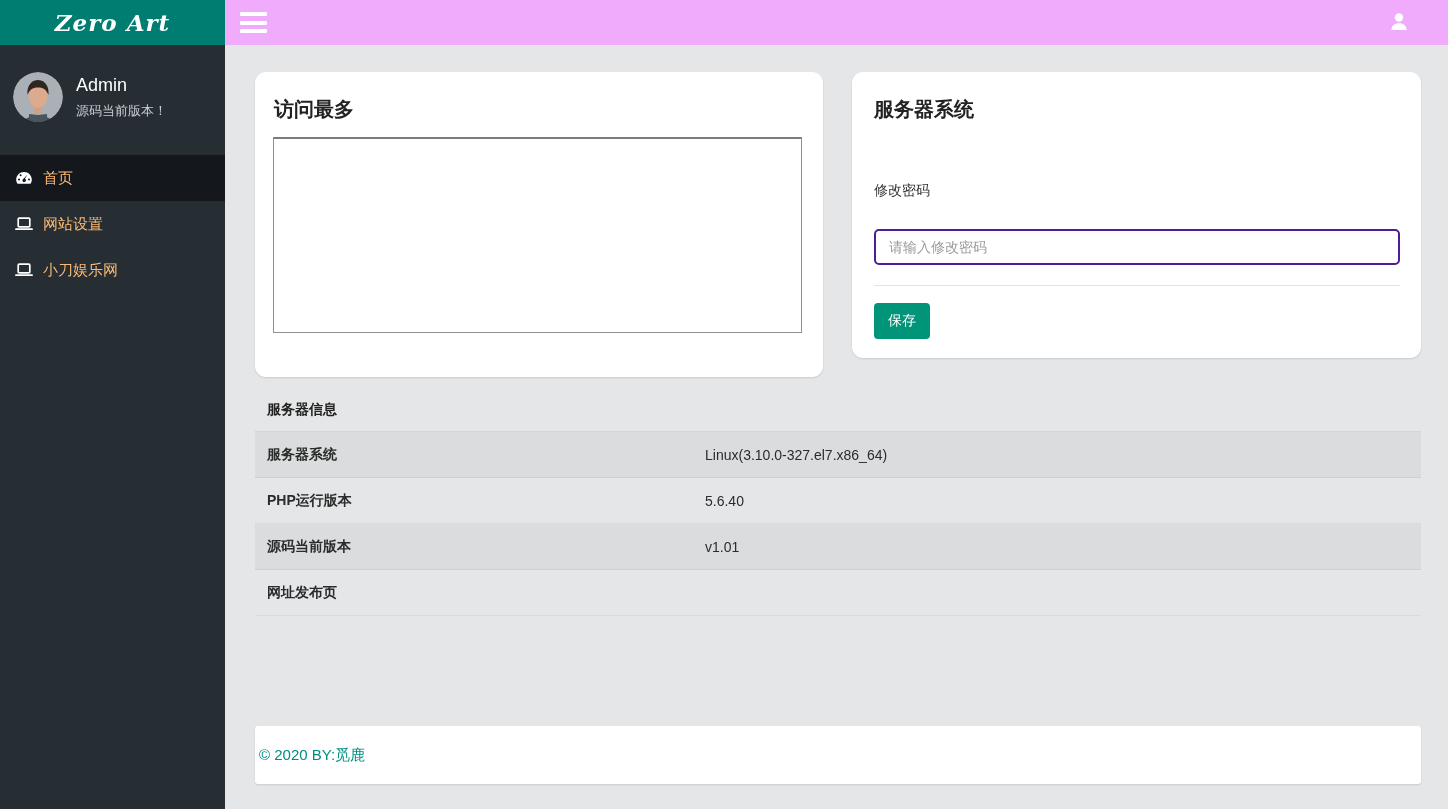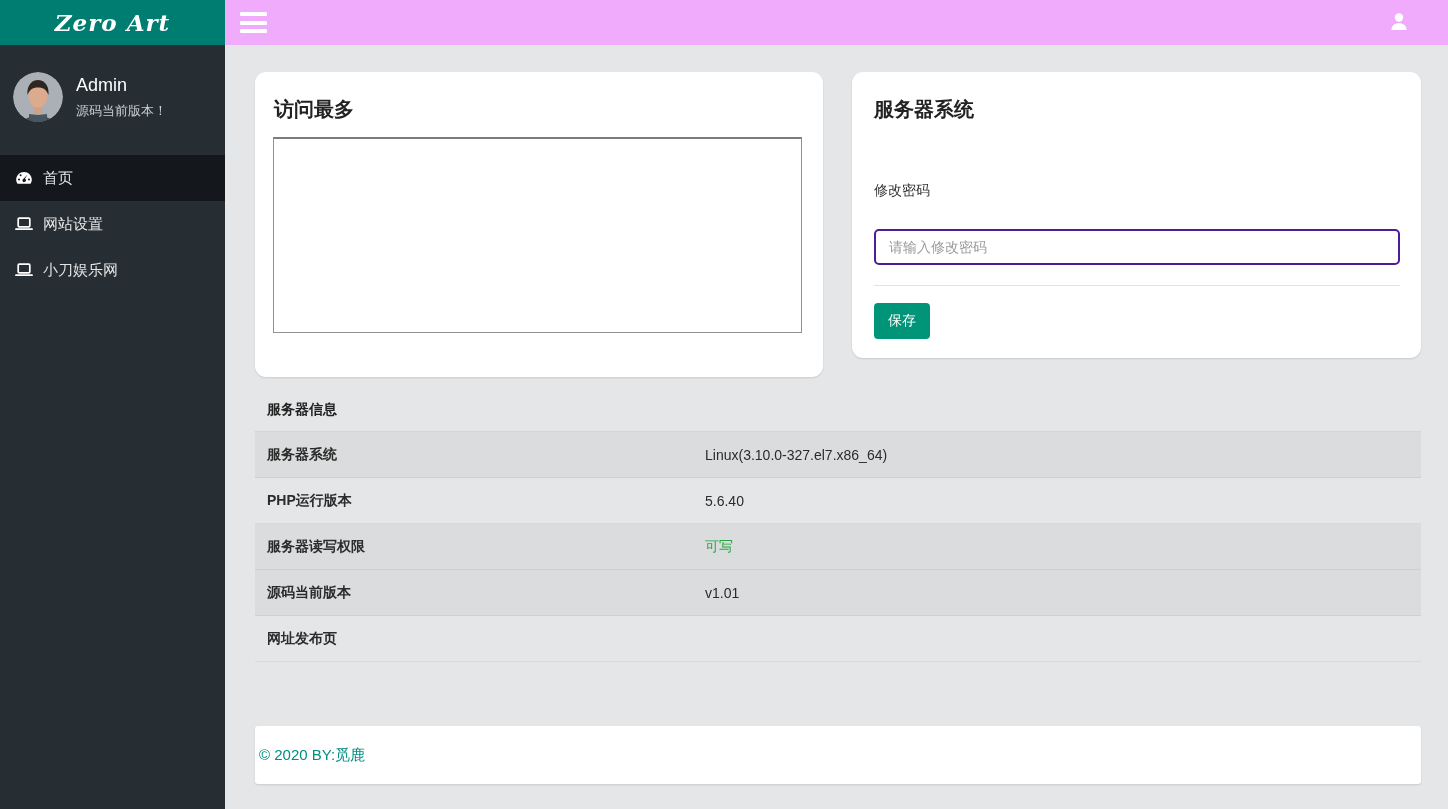--- a/index.html
+++ b/index.html
@@ -23,21 +23,21 @@
   .hamburger .bar { height:4px; background:#fff; border-radius:1px; }
   .user-btn { position:absolute; right:41px; top:13px; width:16px; height:18px; cursor:pointer; }
   
   .sidebar { position:absolute; top:45px; left:0; width:225px; height:764px; background:#262e34; }
   .user-panel { height:110px; padding:27px 0 0 13px; display:flex; }
   .avatar { width:50px; height:50px; border-radius:50%; overflow:hidden; flex:0 0 50px; }
   .user-meta { margin-left:13px; padding-top:3px; }
   .user-name { color:#fff; font-size:18px; font-weight:normal; }
   .user-welcome { color:#c9ced2; font-size:13px; margin-top:6px; }
   .nav-item { height:46px; display:flex; align-items:center; padding-left:15px;
-    color:#e5e5e5; font-size:15px; cursor:pointer; }
+    color:#fdba74; font-size:15px; cursor:pointer; }
   .nav-item.active { background:#14181d; }
   .nav-ic { width:18px; height:18px; margin-right:10px; display:inline-flex; align-items:center; justify-content:center; }
   .nav-ic svg { width:18px; height:18px; }
   
   .card { position:absolute; background:#fff; border-radius:11px; box-shadow:0 1px 2px rgba(0,0,0,.12); }
   .card-visits { left:255px; top:72px; width:568px; height:305px; }
   .card-password { left:852px; top:72px; width:569px; height:286px; }
   .card-title { font-size:20px; font-weight:bold; color:#222; }
   .card-visits .card-title { position:absolute; left:19px; top:24px; }
   .visits-box { position:absolute; left:18px; top:65px; width:529px; height:196px;
@@ -157,24 +157,20 @@
   <div>
       <div class="tbl-row striped">
         <div class="tbl-label">服务器系统</div>
         <div class="tbl-value">Linux(3.10.0-327.el7.x86_64)</div>
       </div>
       <div class="tbl-row">
         <div class="tbl-label">PHP运行版本</div>
         <div class="tbl-value">5.6.40</div>
       </div>
       <div class="tbl-row striped">
-        <div class="tbl-label">服务器读写权限</div>
-        <div class="tbl-value green">可写</div>
-      </div>
-      <div class="tbl-row striped">
         <div class="tbl-label">源码当前版本</div>
         <div class="tbl-value">v1.01</div>
       </div>
       <div class="tbl-row">
         <div class="tbl-label">网址发布页</div>
         <div class="tbl-value"></div>
       </div>
     </div>
 </div>
 

